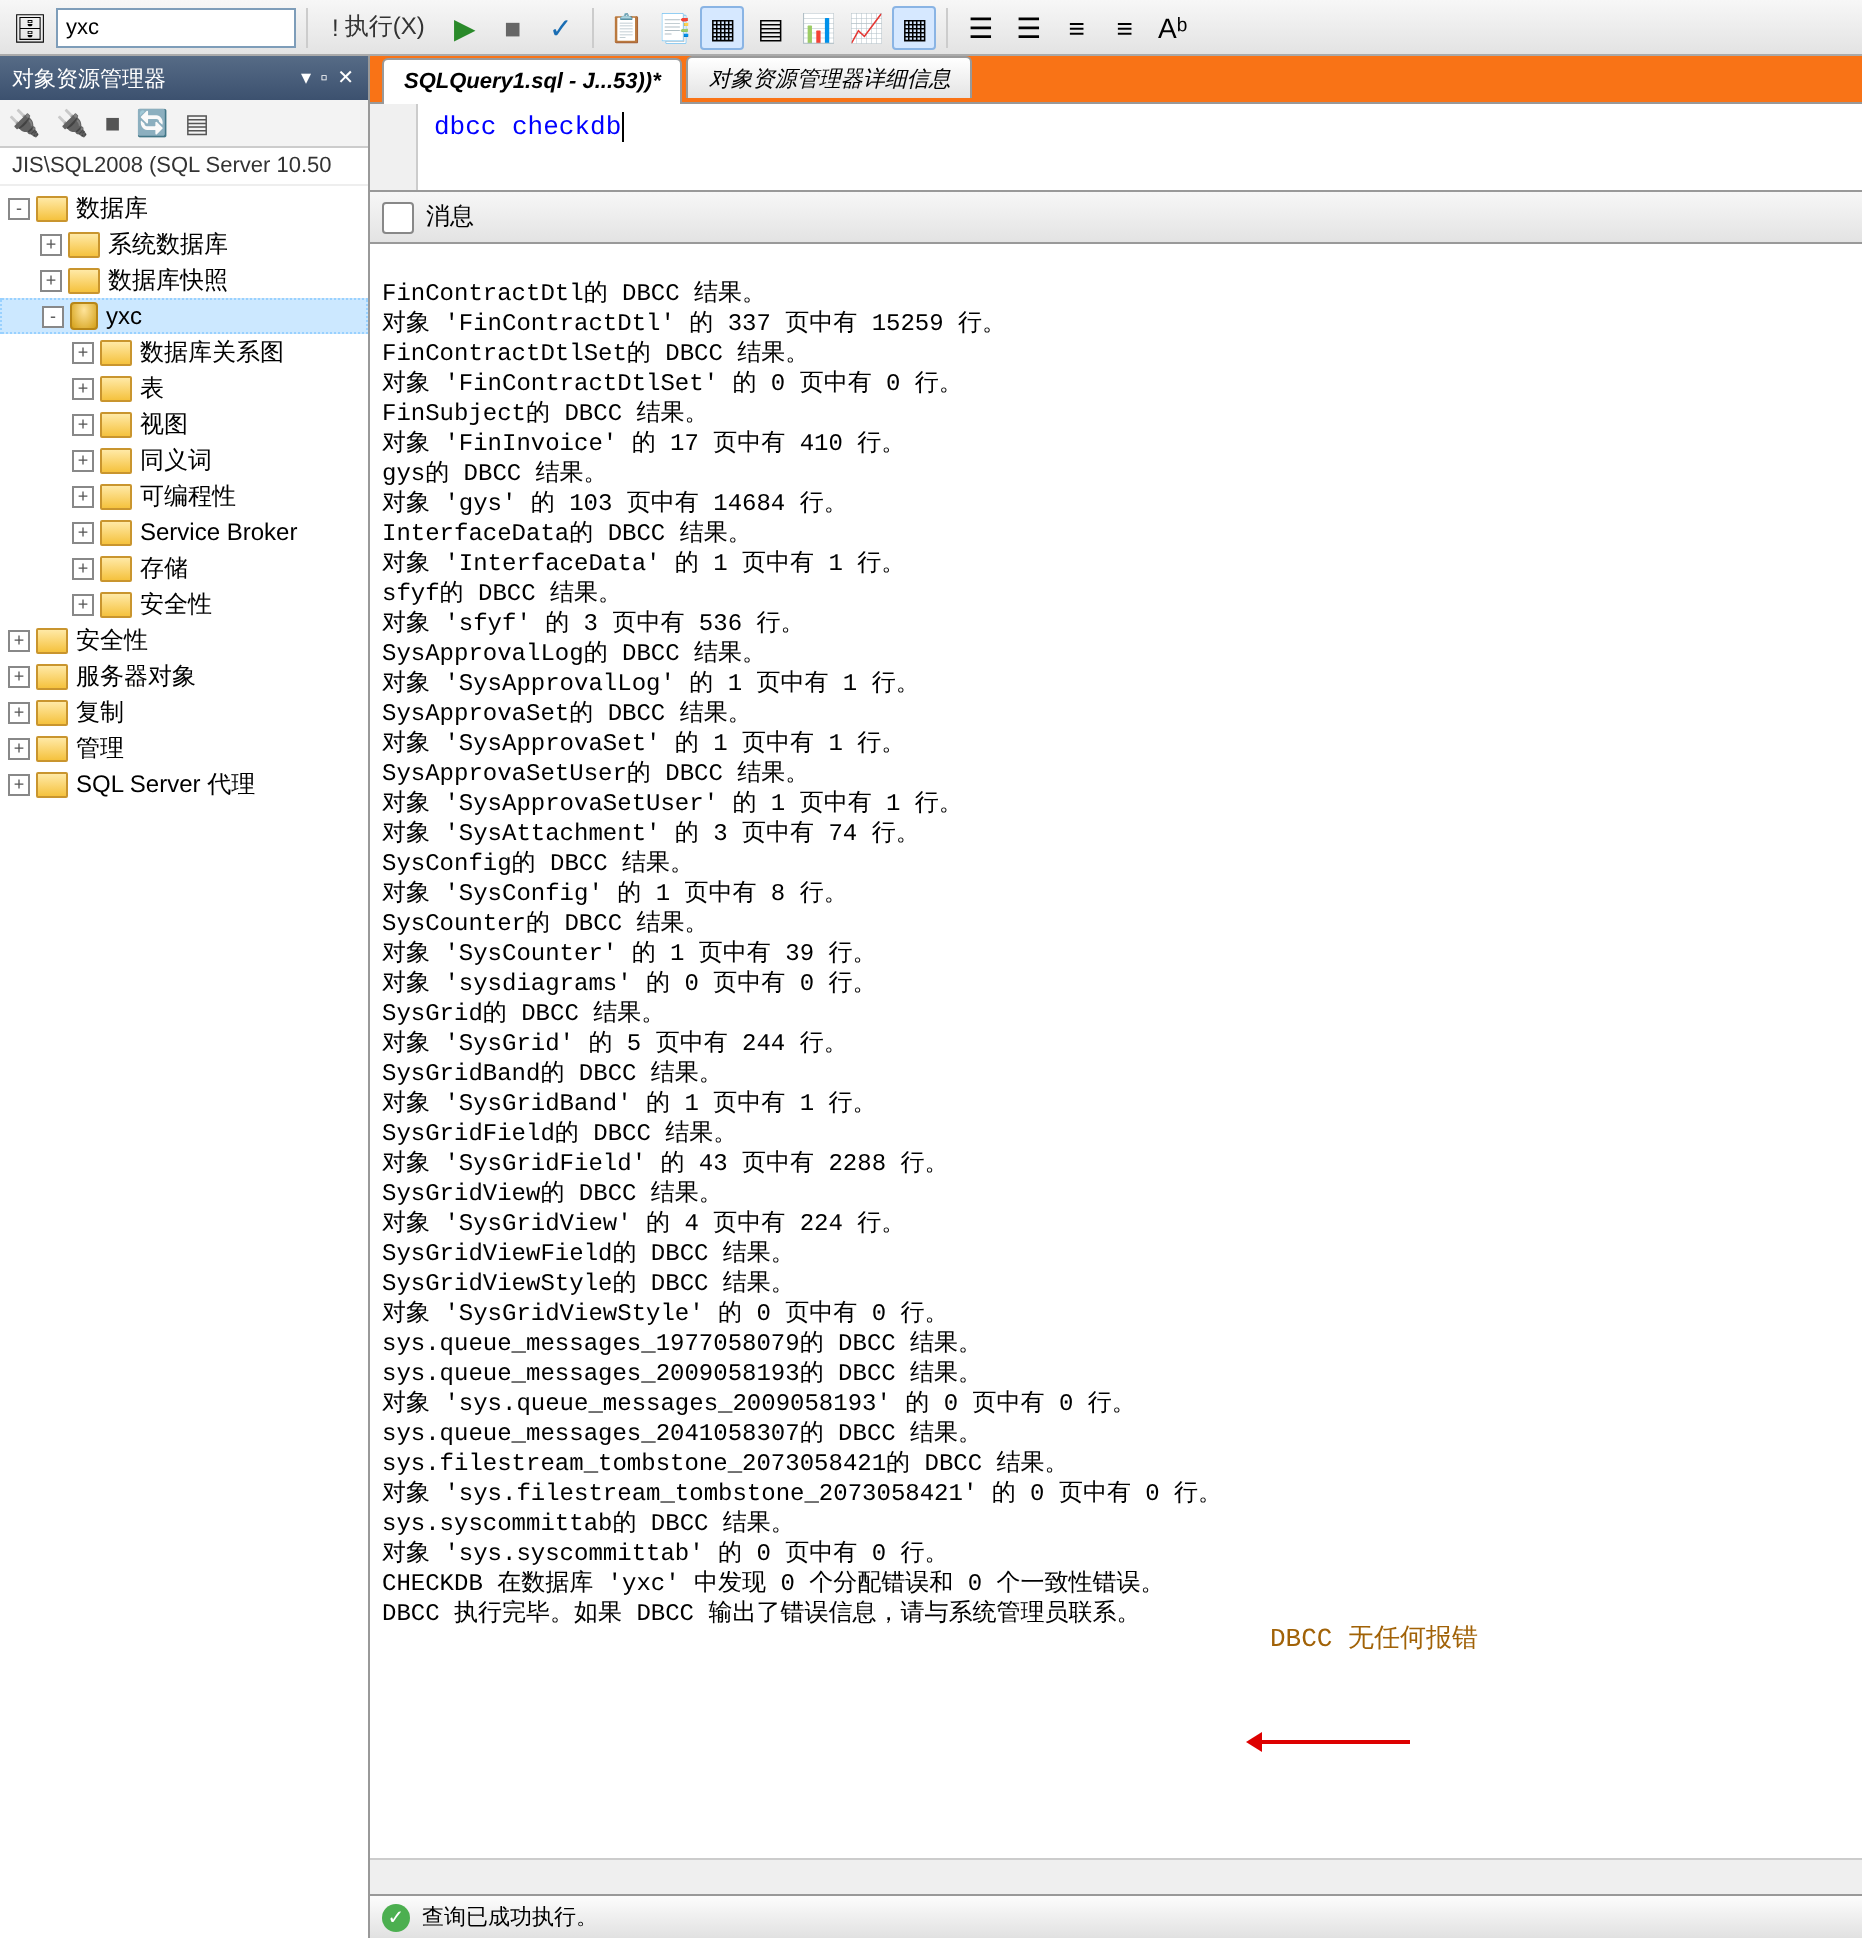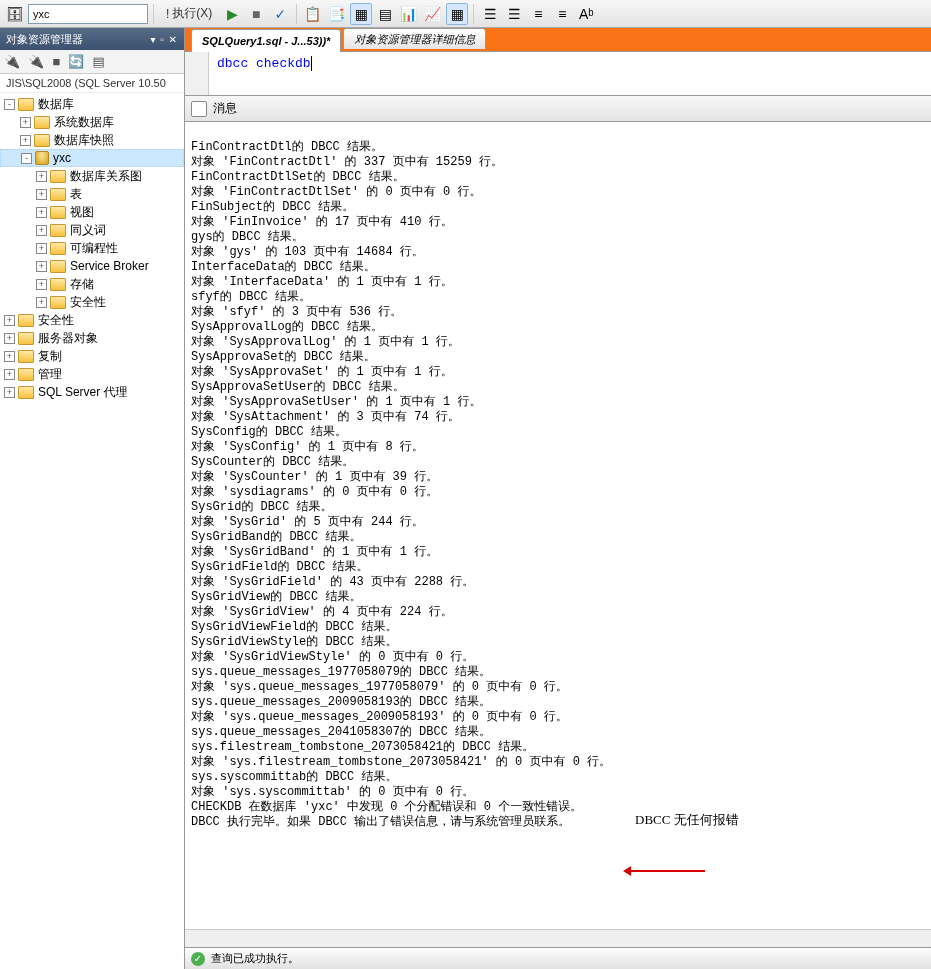--- a/index.html
+++ b/index.html
@@ -29,21 +29,21 @@
 .editor { height: 44px; background: #fff; border-bottom: 1px solid #999; display: flex; }
 .gutter { width: 24px; background: #f0f0f0; border-right: 1px solid #ccc; }
 .code { flex: 1; padding: 4px 8px; font-family: Consolas, "Courier New", monospace; font-size: 13px; }
 .kw { color: #0000ff; }
 .cursor { border-right: 1px solid #000; animation: bl 1s step-end infinite; }
 @keyframes bl { 50% { border-color: transparent; } }
 .mid-bar { height: 26px; background: linear-gradient(#f7f7f7,#e3e3e3); border-bottom: 1px solid #999; display: flex; align-items: center; padding: 0 6px; gap: 6px; }
 .mid-bar .ico { width: 16px; height: 16px; border: 1px solid #888; background: #fff; border-radius: 2px; }
 .results { flex: 1; background: #fff; overflow: auto; position: relative; padding: 18px 0 6px 6px; font-family: "SimSun", "Courier New", monospace; font-size: 12px; line-height: 15px; color: #000; }
 .results .row { white-space: pre; }
-.annotation { position: absolute; color: #000000; font-size: 13px; font-family: Liberation Serif, serif; }
+.annotation { position: absolute; color: #a16207; font-size: 13px; font-family: Liberation Mono, monospace; }
 .arrow { position: absolute; width: 80px; height: 2px; background: #d00; }
 .arrow::before { content: ""; position: absolute; left: -7px; top: -4px; border: 5px solid transparent; border-right: 8px solid #d00; }
 .scrollbar-h { height: 18px; background: #efefef; border-top: 1px solid #ccc; }
 .statusbar { height: 22px; background: linear-gradient(#fdfdfd,#e1e1e1); border-top: 1px solid #999; display: flex; align-items: center; padding: 0 6px; gap: 6px; font-size: 11px; }
 .ok-ico { width: 14px; height: 14px; border-radius: 50%; background: #4caf50; display: inline-flex; align-items: center; justify-content: center; color: #fff; font-size: 10px; }
 </style>
 </head>
 <body>
 
 <div class="toolbar">
@@ -221,21 +221,20 @@
         <div class="row">SysGridBand的 DBCC 结果。</div>
         <div class="row">对象 'SysGridBand' 的 1 页中有 1 行。</div>
         <div class="row">SysGridField的 DBCC 结果。</div>
         <div class="row">对象 'SysGridField' 的 43 页中有 2288 行。</div>
         <div class="row">SysGridView的 DBCC 结果。</div>
         <div class="row">对象 'SysGridView' 的 4 页中有 224 行。</div>
         <div class="row">SysGridViewField的 DBCC 结果。</div>
         <div class="row">SysGridViewStyle的 DBCC 结果。</div>
         <div class="row">对象 'SysGridViewStyle' 的 0 页中有 0 行。</div>
         <div class="row">sys.queue_messages_1977058079的 DBCC 结果。</div>
-        <div class="row">对象 'sys.queue_messages_1977058079' 的 0 页中有 0 行。</div>
         <div class="row">sys.queue_messages_2009058193的 DBCC 结果。</div>
         <div class="row">对象 'sys.queue_messages_2009058193' 的 0 页中有 0 行。</div>
         <div class="row">sys.queue_messages_2041058307的 DBCC 结果。</div>
         <div class="row">sys.filestream_tombstone_2073058421的 DBCC 结果。</div>
         <div class="row">对象 'sys.filestream_tombstone_2073058421' 的 0 页中有 0 行。</div>
         <div class="row">sys.syscommittab的 DBCC 结果。</div>
         <div class="row">对象 'sys.syscommittab' 的 0 页中有 0 行。</div>
         <div class="row">CHECKDB 在数据库 'yxc' 中发现 0 个分配错误和 0 个一致性错误。</div>
         <div class="row">DBCC 执行完毕。如果 DBCC 输出了错误信息，请与系统管理员联系。</div>
       <div class="annotation" style="left:450px; top:690px;">DBCC 无任何报错</div>

